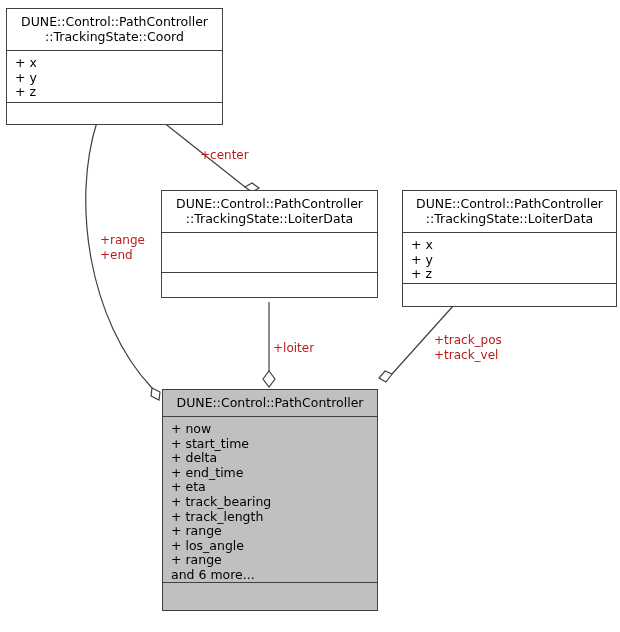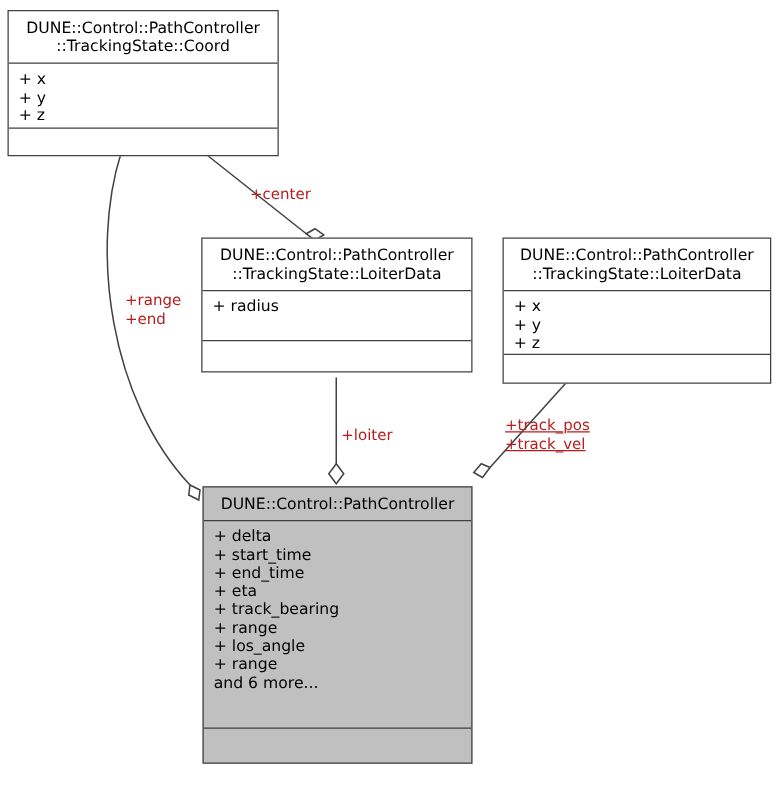--- a/index.html
+++ b/index.html
@@ -117,21 +117,21 @@
 
   <div class="edge-label" style="left:100px; top:233px;">
     <span class="lbl-line">+range</span>
     <span class="lbl-line">+end</span>
   </div>
 
   <div class="edge-label" style="left:273px; top:341px;">
     <span class="lbl-line">+loiter</span>
   </div>
 
-  <div class="edge-label" style="left:404px; top:333px;text-decoration:underline;">
+  <div class="edge-label" style="left:434px; top:333px;">
     <span class="lbl-line">+track_pos</span>
     <span class="lbl-line">+track_vel</span>
   </div>
 
   <div class="uml-class" style="left:6px; top:8px; width:217px;">
     <div class="class-header">
       <span class="hdr-line">DUNE::Control::PathController</span>
       <span class="hdr-line">::TrackingState::Coord</span>
     </div>
     <div class="class-attrs" style="height:52px;">
@@ -141,21 +141,20 @@
     </div>
     <div class="class-ops" style="height:21px;"></div>
   </div>
 
   <div class="uml-class" style="left:161px; top:190px; width:217px;">
     <div class="class-header">
       <span class="hdr-line">DUNE::Control::PathController</span>
       <span class="hdr-line">::TrackingState::LoiterData</span>
     </div>
     <div class="class-attrs" style="height:40px;">
-      <span class="attr">+ radius</span>
     </div>
     <div class="class-ops" style="height:24px;"></div>
   </div>
 
   <div class="uml-class" style="left:402px; top:190px; width:215px;">
     <div class="class-header">
       <span class="hdr-line">DUNE::Control::PathController</span>
       <span class="hdr-line">::TrackingState::LoiterData</span>
     </div>
     <div class="class-attrs" style="height:51px;">
@@ -164,25 +163,27 @@
       <span class="attr">+ z</span>
     </div>
     <div class="class-ops" style="height:22px;"></div>
   </div>
 
   <div class="uml-class filled" style="left:162px; top:389px; width:216px;">
     <div class="class-header">
       <span class="hdr-line">DUNE::Control::PathController</span>
     </div>
     <div class="class-attrs" style="height:166px;">
+      <span class="attr">+ now</span>
+      <span class="attr">+ start_time</span>
       <span class="attr">+ delta</span>
-      <span class="attr">+ start_time</span>
       <span class="attr">+ end_time</span>
       <span class="attr">+ eta</span>
       <span class="attr">+ track_bearing</span>
+      <span class="attr">+ track_length</span>
       <span class="attr">+ range</span>
       <span class="attr">+ los_angle</span>
       <span class="attr">+ range</span>
       <span class="attr">and 6 more...</span>
     </div>
     <div class="class-ops" style="height:27px;"></div>
   </div>
 
 </div>
 

